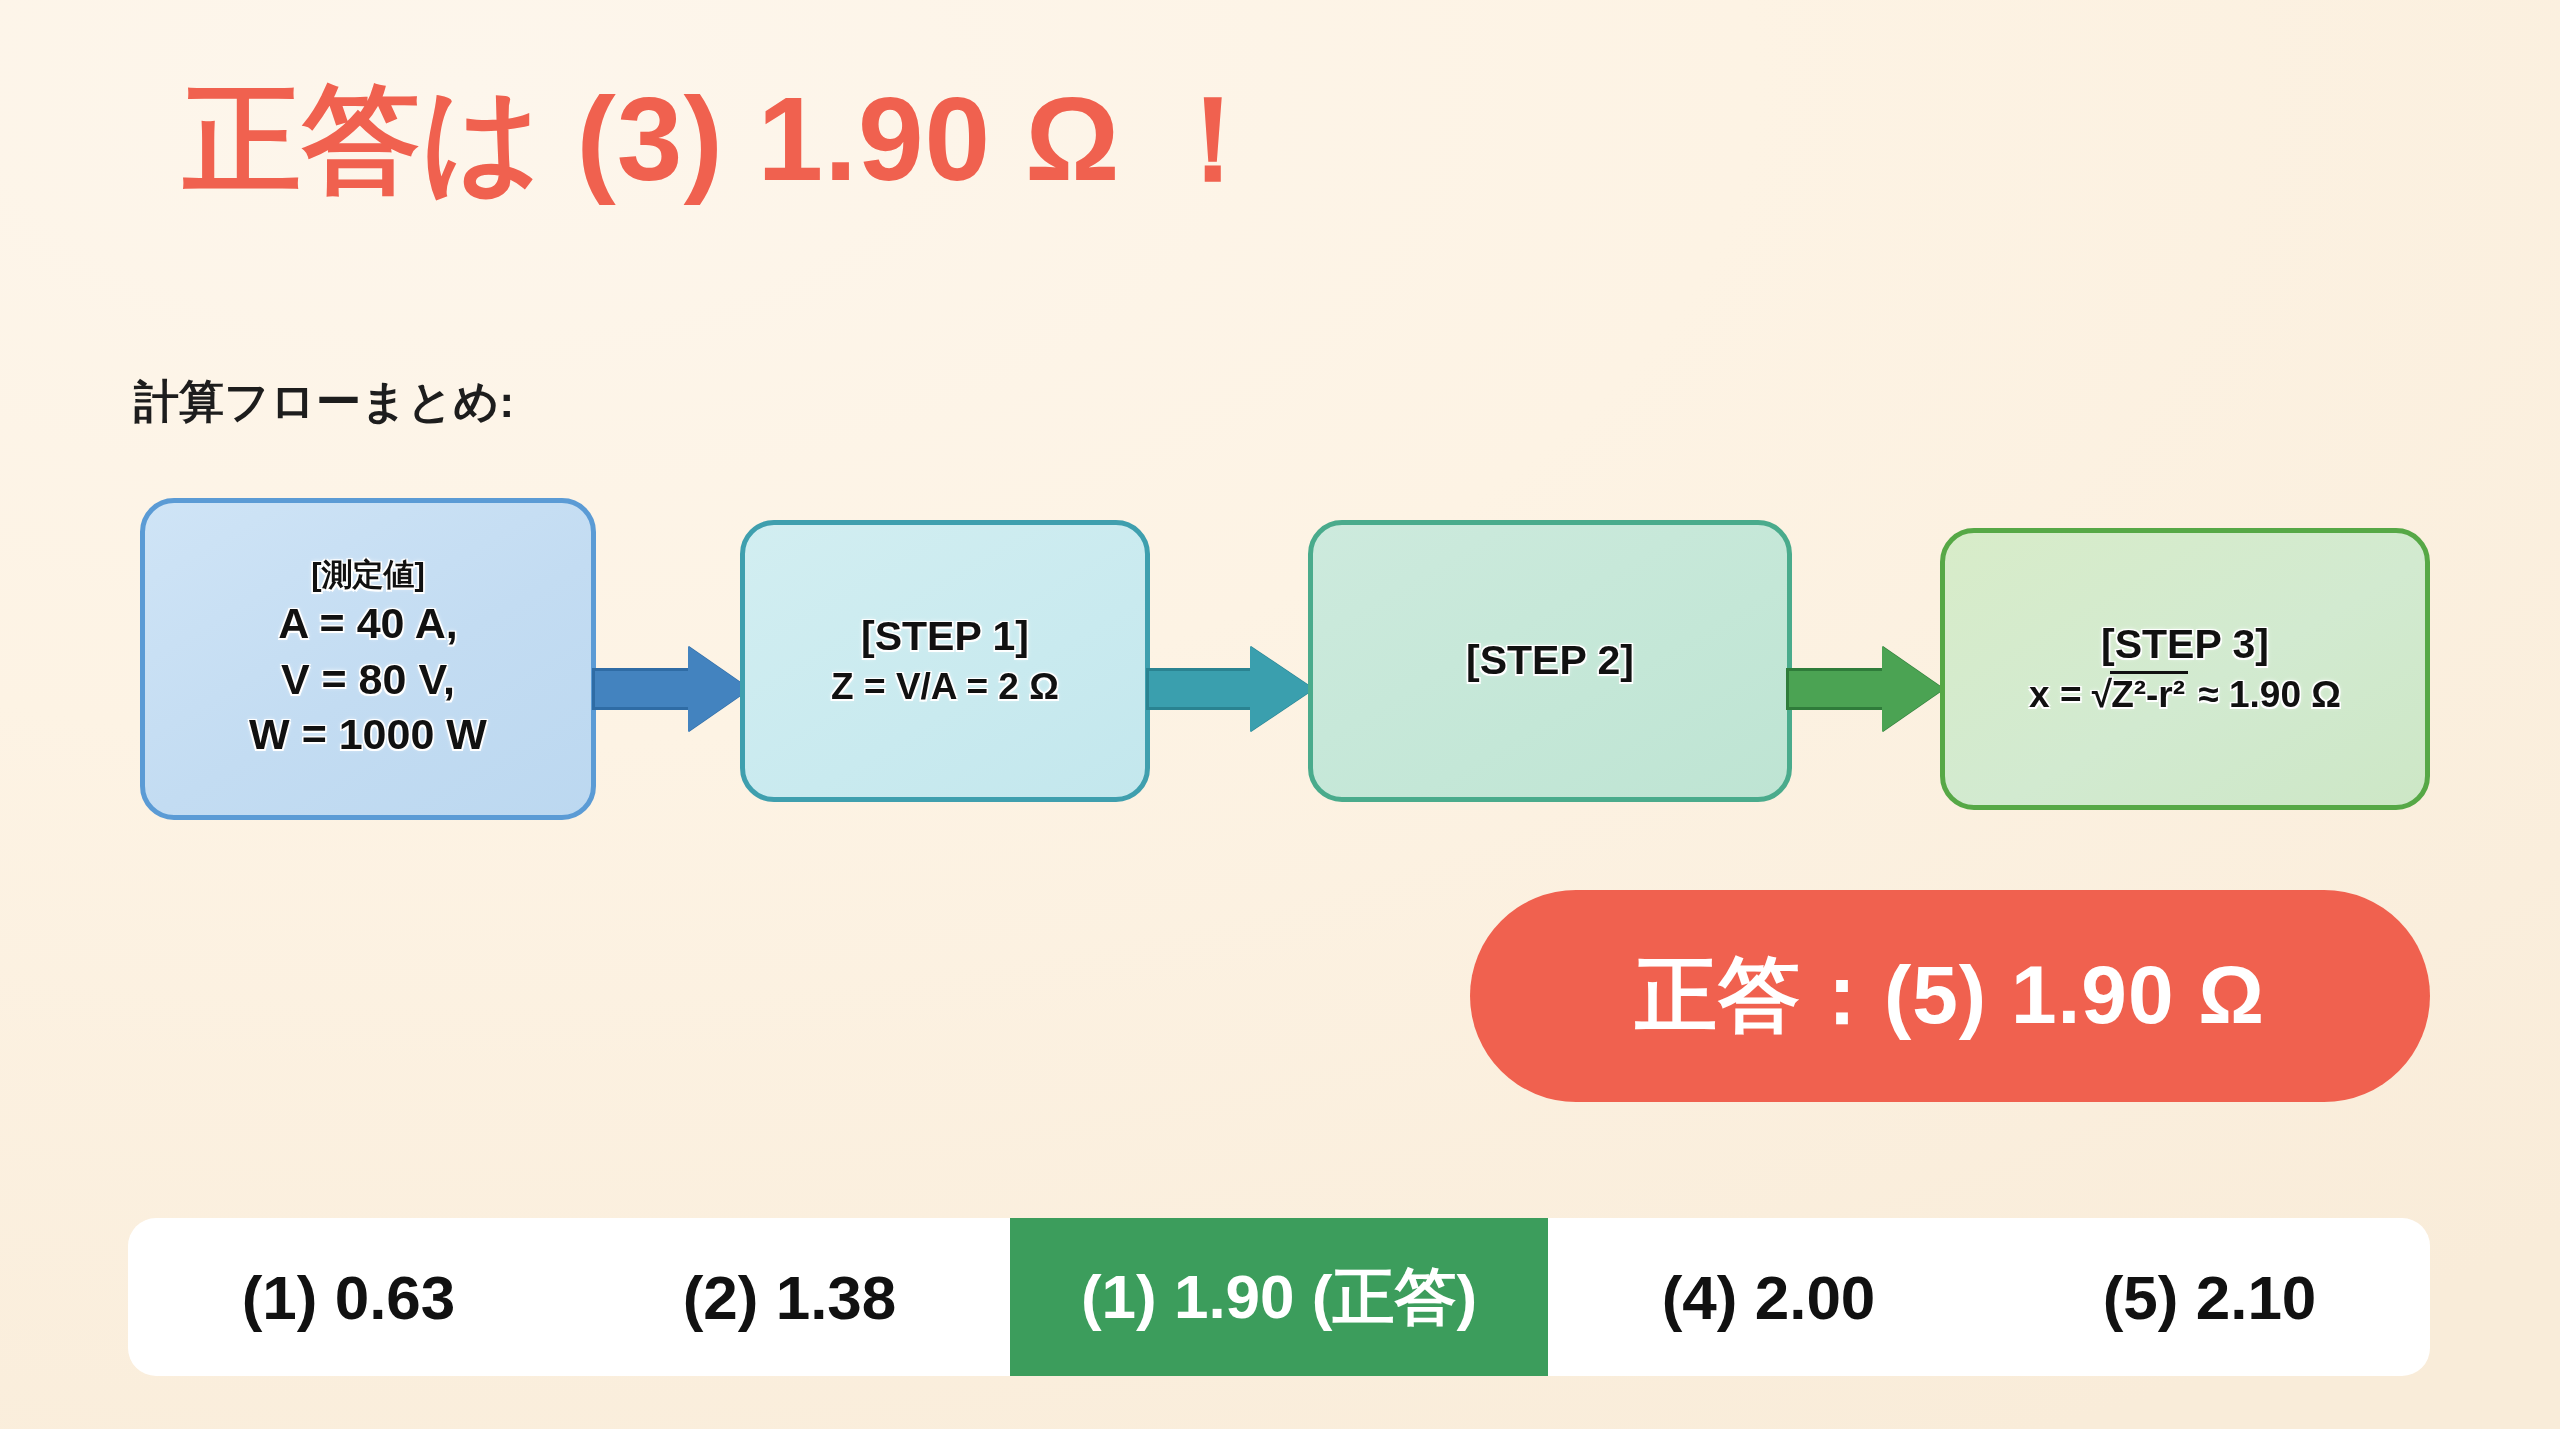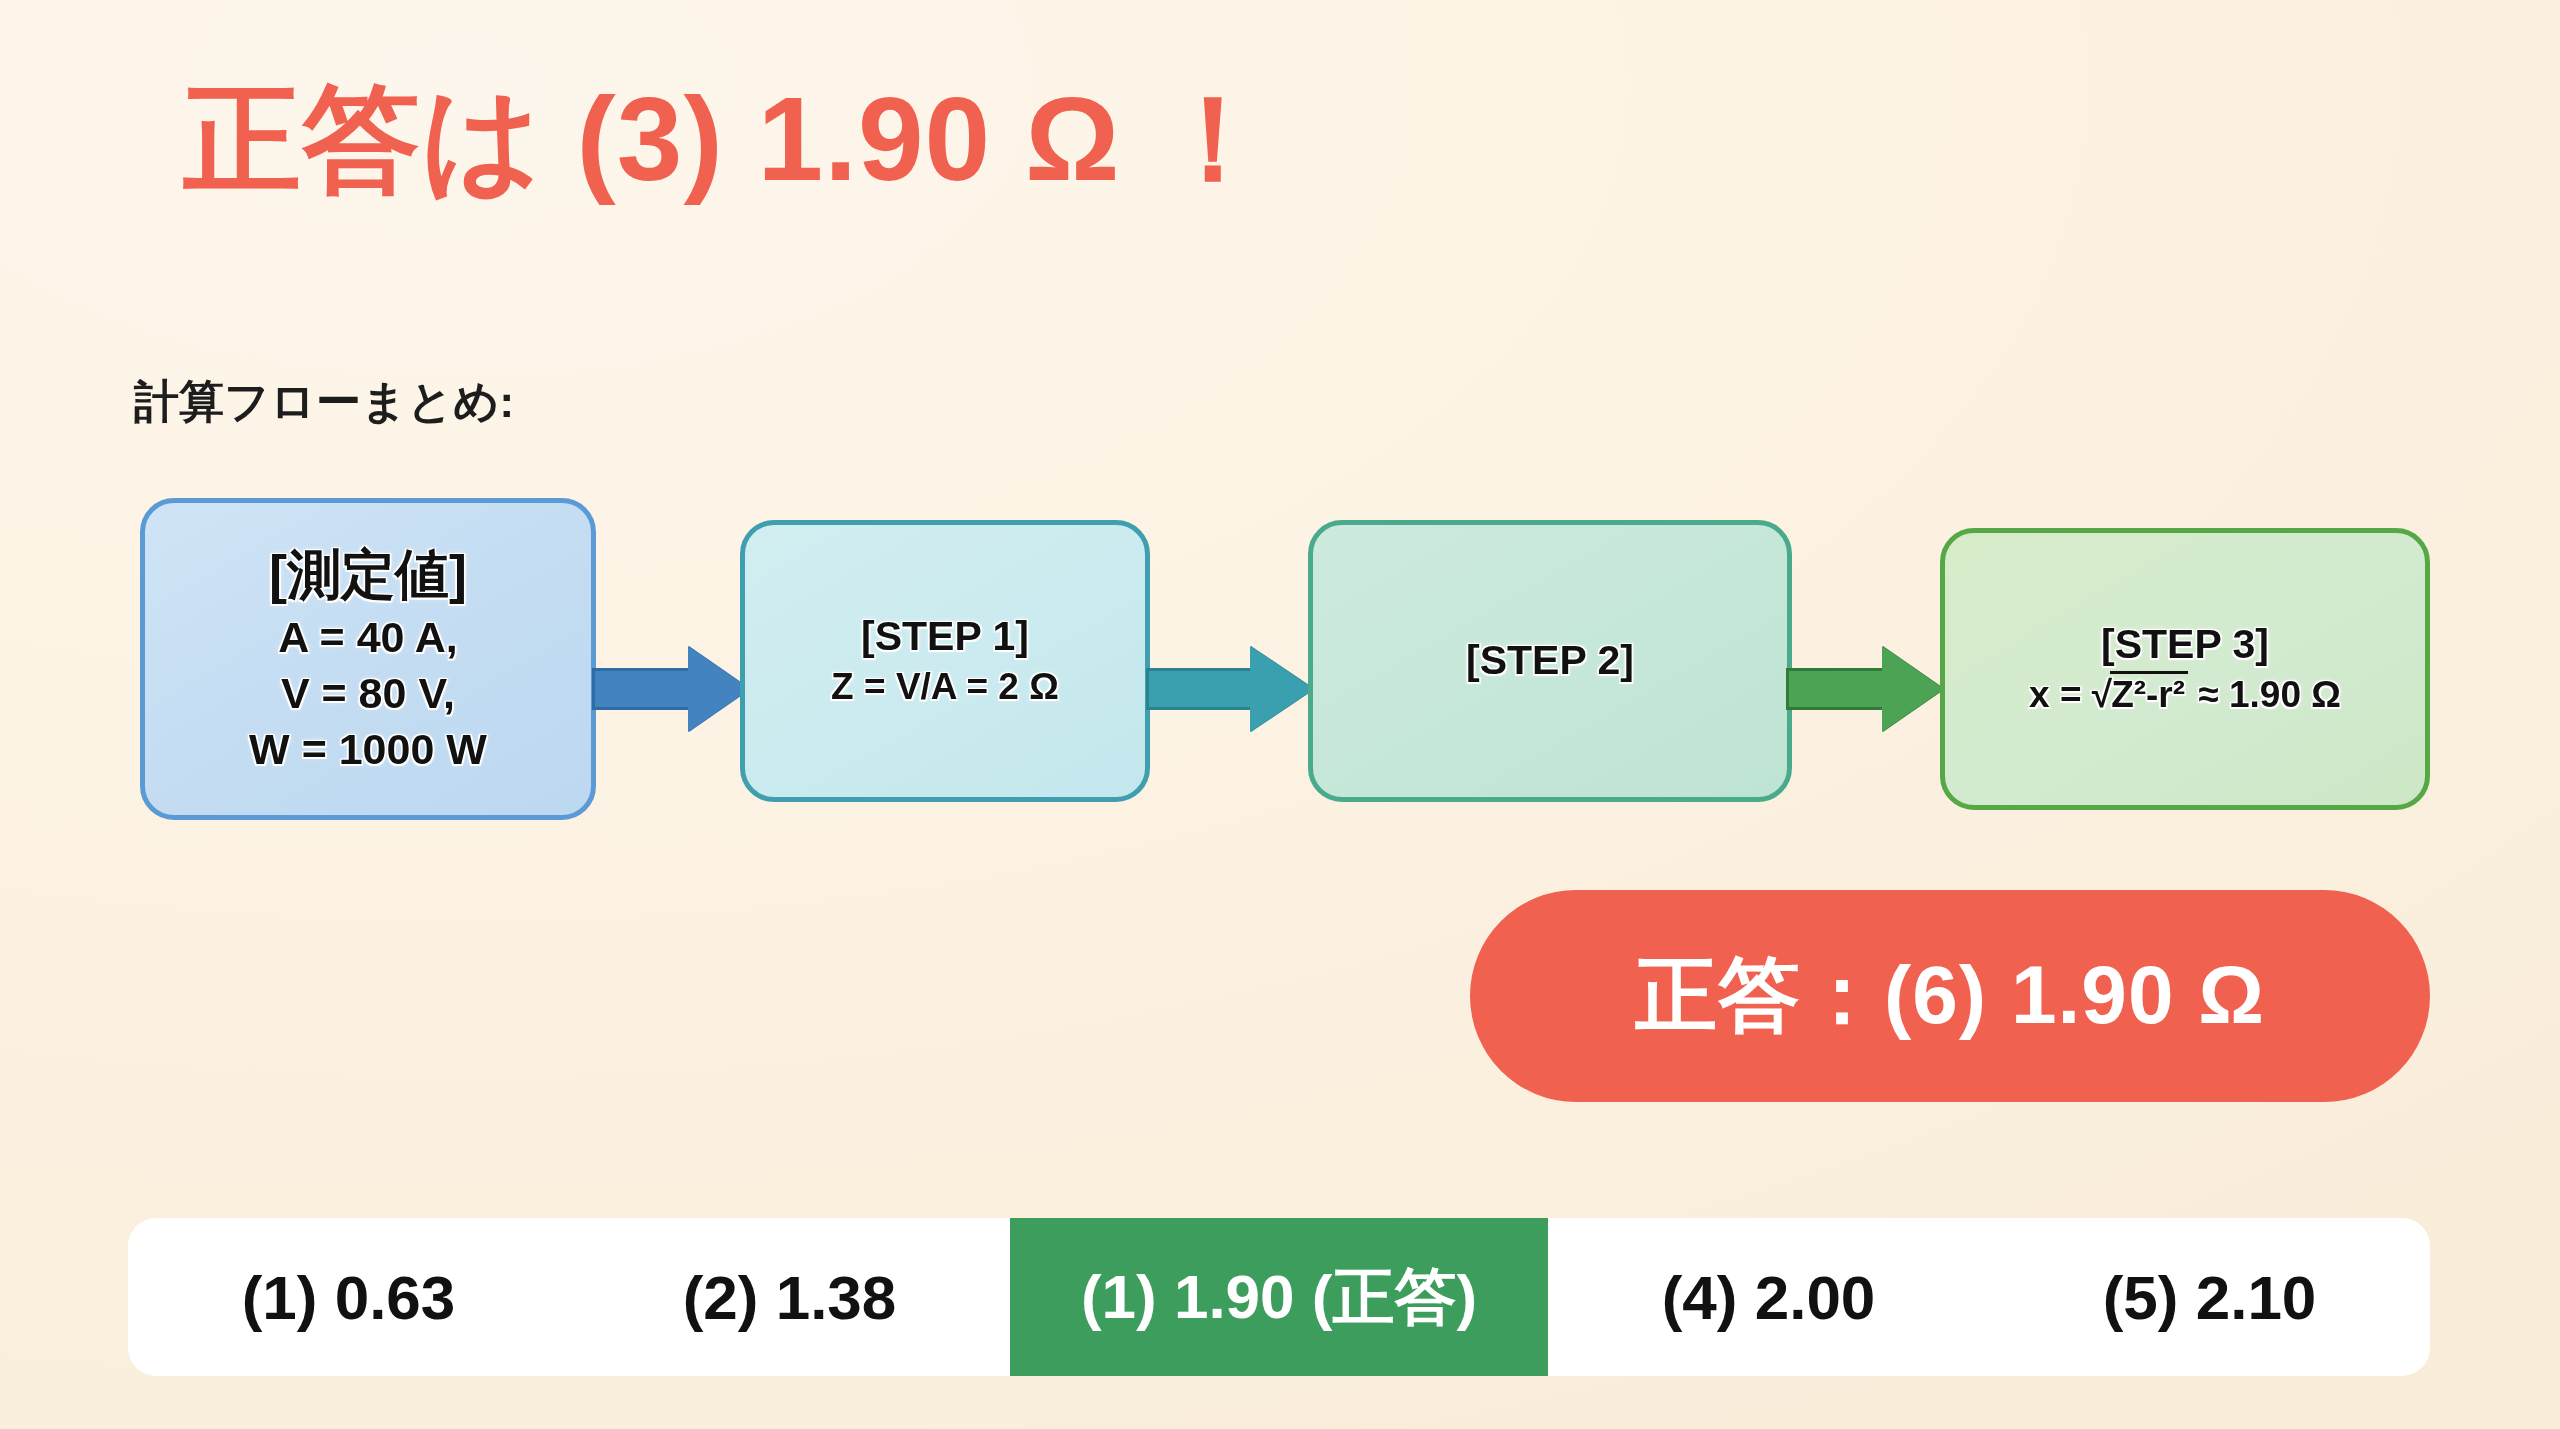--- a/index.html
+++ b/index.html
@@ -84,21 +84,21 @@
 
   
   #box1 {
     left: 140px;
     top: 28px;
     width: 456px;
     height: 322px;
     background: linear-gradient(150deg, #cfe4f6 0%, #c3dcf2 55%, #bcd8f0 100%);
     border: 5px solid #5b9bd5;
   }
-  #box1 .bt { font-size: 54px; margin-bottom: 2px; }
+  #box1 .bt { font-size: 31px; margin-bottom: 2px; }
   #box1 .bl { font-size: 43px; }
 
   
   #box2 {
     left: 740px;
     top: 50px;
     width: 410px;
     height: 282px;
     background: linear-gradient(150deg, #d2eef1 0%, #c9eaef 60%, #c3e7ed 100%);
     border: 5px solid #3f9fae;
@@ -256,21 +256,21 @@
     </div>
 
     <div class="fbox" id="box4">
       <div class="bt">[STEP 3]</div>
       <div class="bl sqrt-wrap"><span>x = √</span><span class="sqrt-body">Z²-r²</span><span> ≈ 1.90 Ω</span></div>
     </div>
 
   </div>
 
   <div id="answer-pill">
-    <span id="answer-pill-text">正答：(6) 1.90 Ω</span>
+    <span id="answer-pill-text">正答：(5) 1.90 Ω</span>
   </div>
 
   <div id="options-bar">
     <div class="option">(1) 0.63</div>
     <div class="option">(2) 1.38</div>
     <div class="option correct">(1) 1.90 (正答)</div>
     <div class="option">(4) 2.00</div>
     <div class="option">(5) 2.10</div>
   </div>
 

